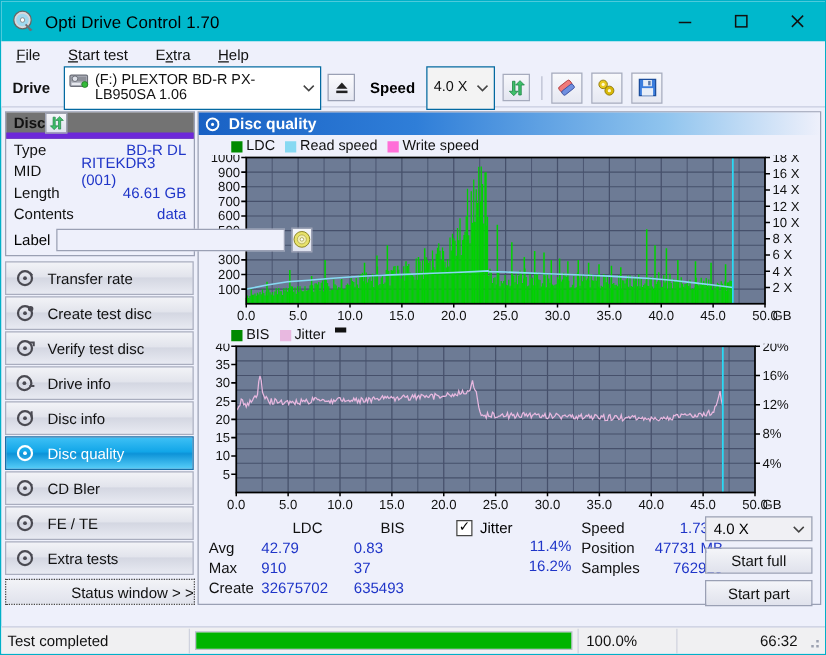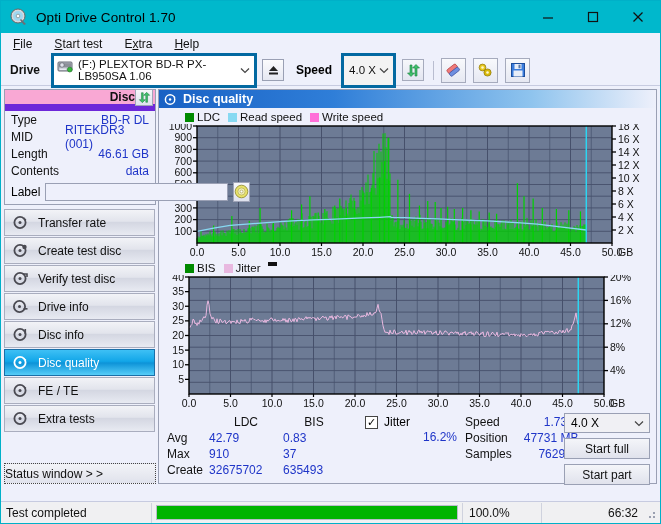--- a/index.html
+++ b/index.html
@@ -50,21 +50,21 @@
   .menu-item u { text-decoration: underline; }
 
   
   .toolbar {
     height: 31px; background: #eef0fb;
     display: flex; align-items: center; padding-left: 9px;
     border-bottom: 1px solid #c7cbe0;
   }
   .tb-label { font-weight: bold; font-size: 12px; color: #111; }
   .combo {
-    height: 35px; background: #fff; border: 3px solid #0369a1;
+    height: 35px; background: #fff; border: 1px solid #0369a1;
     display: flex; align-items: center; position: relative;
     font-size: 11.5px; color: #111;
   }
   .combo .cb-arrow {
     position: absolute; right: 4px; top: 0; bottom: 0;
     display: flex; align-items: center; color: #444; font-size: 10px;
   }
   #drive-combo { width: 206px; margin-left: 11px; padding-left: 24px; padding-right: 18px; }
   #drive-combo .drive-ico { position: absolute; left: 3px; top: 3px; }
   #speed-combo { width: 55px; margin-left: 9px; padding-left: 5px; background: #f3f3f3; }
@@ -92,23 +92,23 @@
   
   .body { display: flex; height: 401px; }
 
   
   .sidebar { width: 157px; padding: 3px 2px 0 2px; position: relative; }
   .disc-panel {
     border: 1px solid #9aa0b4; background: #eef0fb;
     margin-left: 1px; width: 152px;
   }
   .disc-head {
-    height: 21px; display: flex; align-items: center; justify-content: flex-end;
-    padding: 0 2px 0 6px; border-bottom: 7px solid #6d28d9;
-    background: #f9a8d4;
+    height: 21px; display: flex; align-items: center; justify-content: flex-start;
+    padding: 0 2px 0 6px; border-bottom: 5px solid #6d28d9;
+    background: #737373;
   }
   .disc-head span.lbl { font-weight: bold; font-size: 12px; color: #111; }
   .disc-head .sq {
     width: 18px; height: 17px; background: linear-gradient(#f5f6fa,#dfe2ee);
     border: 1px solid #a0a5b8; display: flex; align-items: center; justify-content: center;
   }
   .disc-row {
     height: 17px; display: flex; align-items: center; justify-content: space-between;
     padding: 0 6px 0 6px; font-size: 12px; gap: 32px;
   }
@@ -134,21 +134,21 @@
     font-size: 12px; color: #111;
   }
   .navbtn.active {
     background: linear-gradient(#3ec0f5 0%, #12a6e8 45%, #0d93d8 52%, #56cdf8 100%);
     border: 1px solid #1a6fa8; color: #fff;
   }
   .statuswin {
     position: absolute; left: 3px; right: 2px; bottom: 3px;
     height: 21px; border: 1px dotted #444;
     background: linear-gradient(#f2f3f7,#e0e2ec);
-    display: flex; align-items: center; justify-content: flex-start;
+    display: flex; align-items: center; justify-content: flex-end;
     font-size: 12px; color: #111;
   }
 
   
   .main { flex: 1; padding: 3px 3px 0 0; }
   .panel { border: 1px solid #9aa0b4; background: #eef0fb; height: 395px; }
   .panel-head {
     height: 18px; display: flex; align-items: center; gap: 6px; padding-left: 5px;
     background: linear-gradient(90deg, #1961c4 0%, #2f7ed8 35%, #8fc4ee 75%, #eef0fb 100%);
     color: #fff; font-weight: bold; font-size: 12.5px;
@@ -433,20 +433,30 @@
         </div>
         <div class="navbtn active">
           <span>
             <svg width="15" height="15" viewBox="0 0 15 15">
                 <circle cx="7" cy="7.5" r="5.6" fill="none" stroke="#fff" stroke-width="1.8"></circle>
                 <circle cx="7" cy="7.5" r="1.5" fill="#fff"></circle>
                 <path d="M10.5 2.5 L13.5 5 L11.5 5.4 L13 8 Z" fill="#fff"></path>
               </svg>
           </span>
           <span>Disc quality</span>
+        </div>
+        <div class="navbtn">
+          <span>
+            <svg width="15" height="15" viewBox="0 0 15 15">
+                <circle cx="7" cy="7.5" r="5.6" fill="none" stroke="#4a4a52" stroke-width="1.8"></circle>
+                <circle cx="7" cy="7.5" r="1.5" fill="#4a4a52"></circle>
+                <path d="M10.5 2.5 L13.5 5 L11.5 5.4 L13 8 Z" fill="#4a4a52"></path>
+              </svg>
+          </span>
+          <span>CD Bler</span>
         </div>
         <div class="navbtn">
           <span>
             <svg width="15" height="15" viewBox="0 0 15 15">
                 <circle cx="7" cy="7.5" r="5.6" fill="none" stroke="#4a4a52" stroke-width="1.8"></circle>
                 <circle cx="7" cy="7.5" r="1.5" fill="#4a4a52"></circle>
                 <path d="M10.5 2.5 L13.5 5 L11.5 5.4 L13 8 Z" fill="#4a4a52"></path>
               </svg>
           </span>
           <span>FE / TE</span>
@@ -1595,20 +1605,21 @@
               </table>
           </div>
 
           <div class="jitcol">
             <div class="jit-head">
               <span class="chk">
                 <span>✓</span>
               </span>
               <span>Jitter</span>
             </div>
+            <div class="jit-val">11.4%</div>
             <div class="jit-val">16.2%</div>
           </div>
 
           <div class="speedcol">
             <table>
               <tbody>
                   <tr>
                 <td class="k">Speed</td>
                 <td class="v">1.73 X</td>
               </tr>

